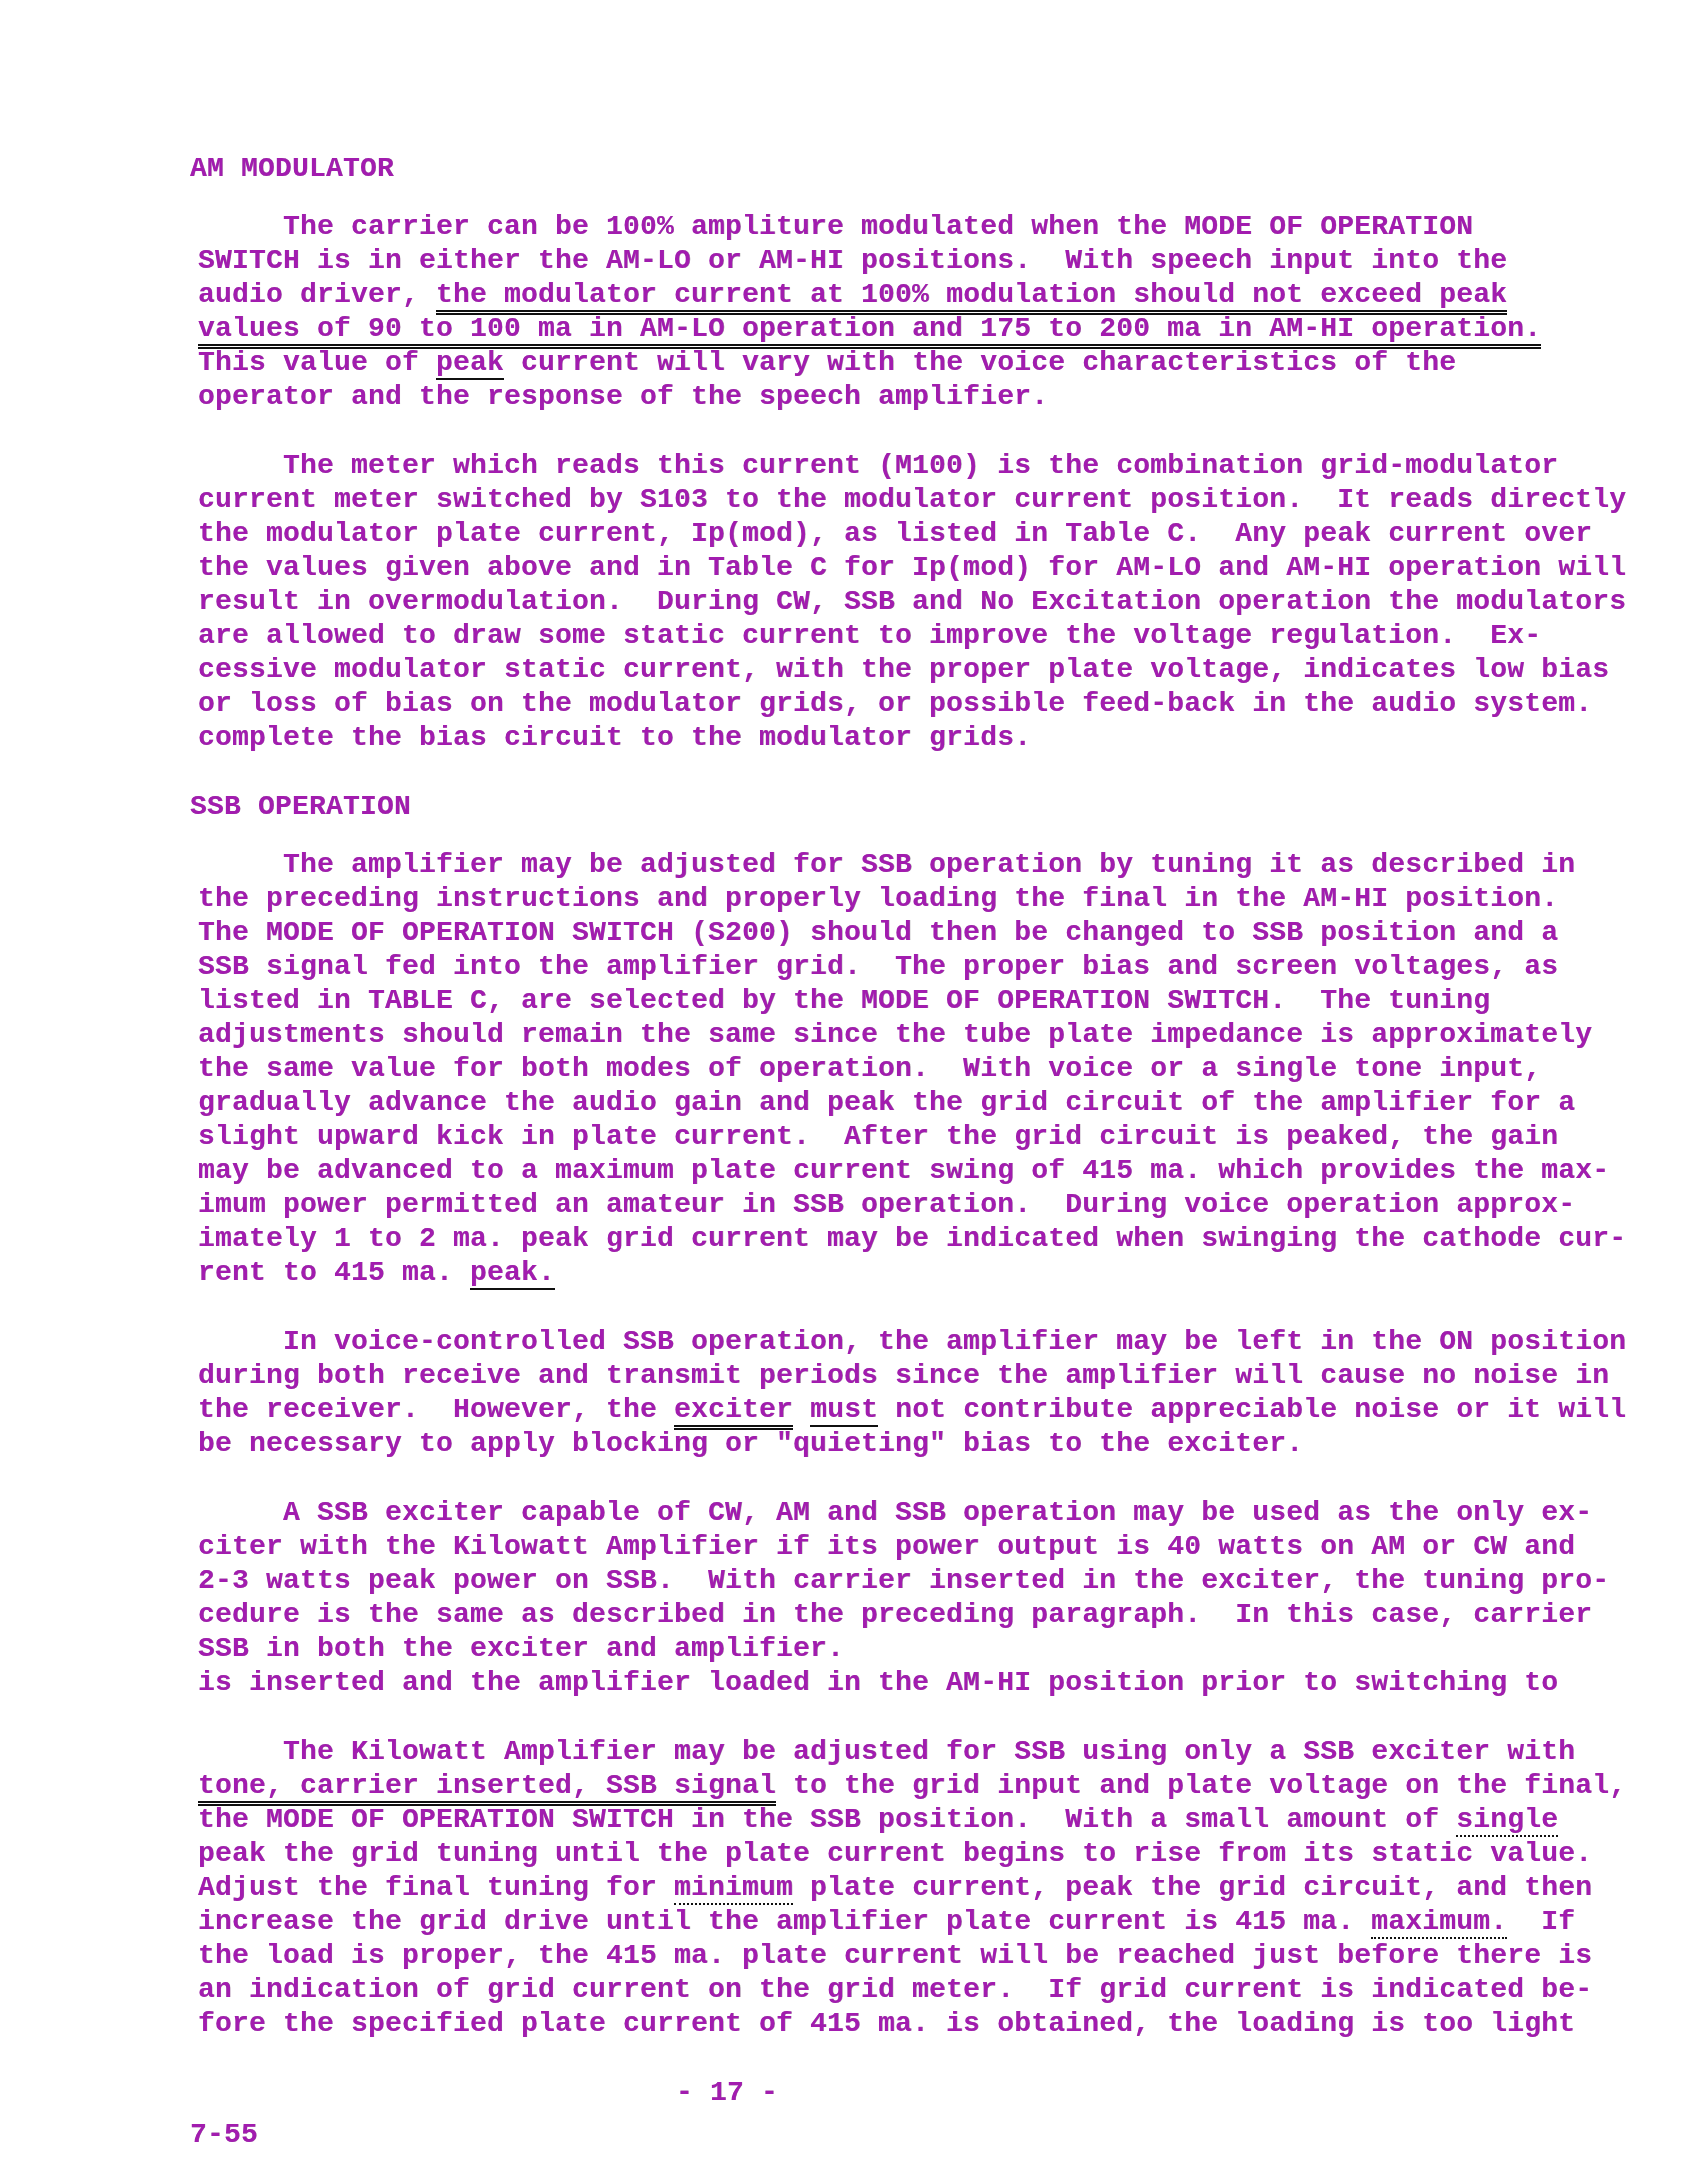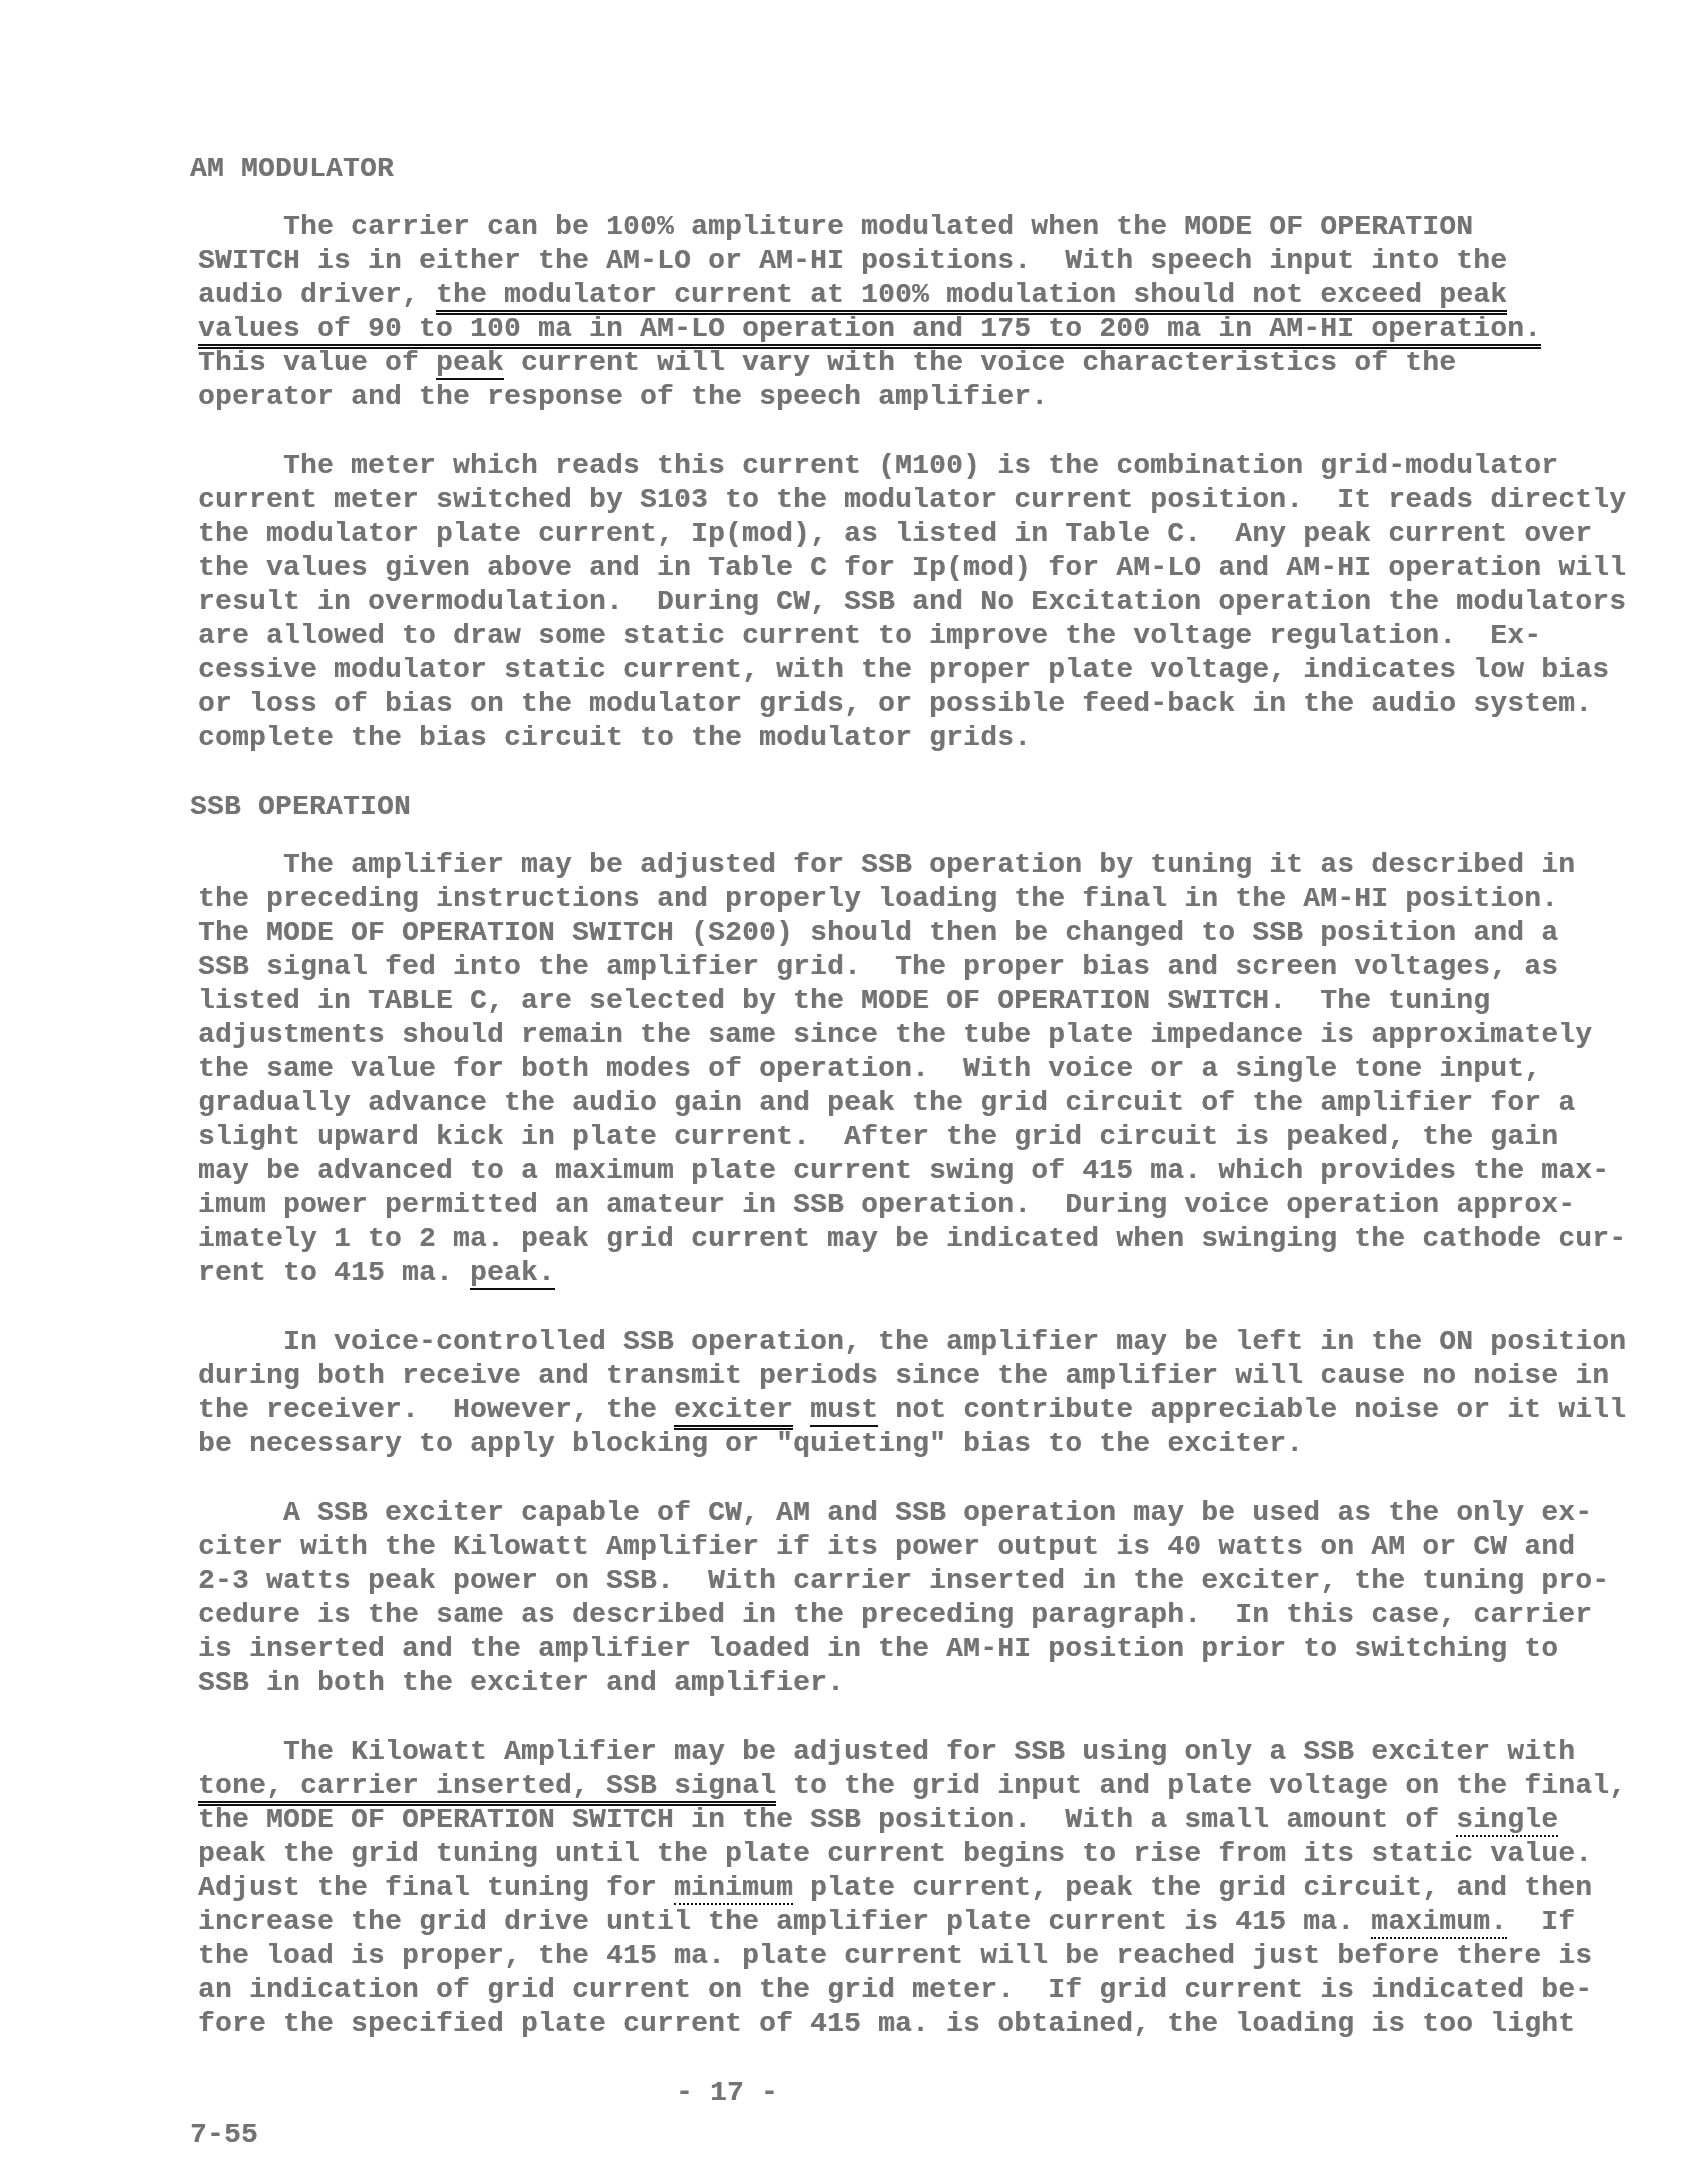--- a/index.html
+++ b/index.html
@@ -11,21 +11,21 @@
     position: relative;
     width: 1681px;
     height: 2183px;
     background: #ffffff;
     overflow: hidden;
     font-family: "Liberation Mono", "DejaVu Sans Mono", monospace;
     font-weight: 700;
     font-size: 28px;
     line-height: 34px;
     letter-spacing: 0.2px;
-    color: #737373;
+    color: #a21caf;
     text-shadow: 0.3px 0.3px 0 rgba(10,10,10,0.35);
   }
   .doc {
     position: absolute;
     left: 190px;
     top: 152px;
     right: 33px;
   }
   .heading {
     margin: 0 0 24px 0;
@@ -106,22 +106,22 @@
           <div class="line"><span>     In voice-controlled SSB operation, the amplifier may be left in the ON position</span></div>
           <div class="line"><span>during both receive and transmit periods since the amplifier will cause no noise in</span></div>
           <div class="line"><span>the receiver.  However, the </span><span class="u-heavy">exciter</span><span> </span><span class="u-solid">must</span><span> not contribute appreciable noise or it will</span></div>
           <div class="line"><span>be necessary to apply blocking or "quieting" bias to the exciter.</span></div>
         </div>
         <div class="para">
           <div class="line"><span>     A SSB exciter capable of CW, AM and SSB operation may be used as the only ex-</span></div>
           <div class="line"><span>citer with the Kilowatt Amplifier if its power output is 40 watts on AM or CW and</span></div>
           <div class="line"><span>2-3 watts peak power on SSB.  With carrier inserted in the exciter, the tuning pro-</span></div>
           <div class="line"><span>cedure is the same as described in the preceding paragraph.  In this case, carrier</span></div>
+          <div class="line"><span>SSB in both the exciter and amplifier.</span></div>
           <div class="line"><span>is inserted and the amplifier loaded in the AM-HI position prior to switching to</span></div>
-          <div class="line"><span>SSB in both the exciter and amplifier.</span></div>
         </div>
         <div class="para">
           <div class="line"><span>     The Kilowatt Amplifier may be adjusted for SSB using only a SSB exciter with</span></div>
           <div class="line"><span class="u-heavy">tone, carrier inserted, SSB signal</span><span> to the grid input and plate voltage on the final,</span></div>
           <div class="line"><span>the MODE OF OPERATION SWITCH in the SSB position.  With a small amount of </span><span class="u-dotted">single</span></div>
           <div class="line"><span>peak the grid tuning until the plate current begins to rise from its static value.</span></div>
           <div class="line"><span>Adjust the final tuning for </span><span class="u-dotted">minimum</span><span> plate current, peak the grid circuit, and then</span></div>
           <div class="line"><span>increase the grid drive until the amplifier plate current is 415 ma. </span><span class="u-dotted">maximum.</span><span>  If</span></div>
           <div class="line"><span>the load is proper, the 415 ma. plate current will be reached just before there is</span></div>
           <div class="line"><span>an indication of grid current on the grid meter.  If grid current is indicated be-</span></div>

